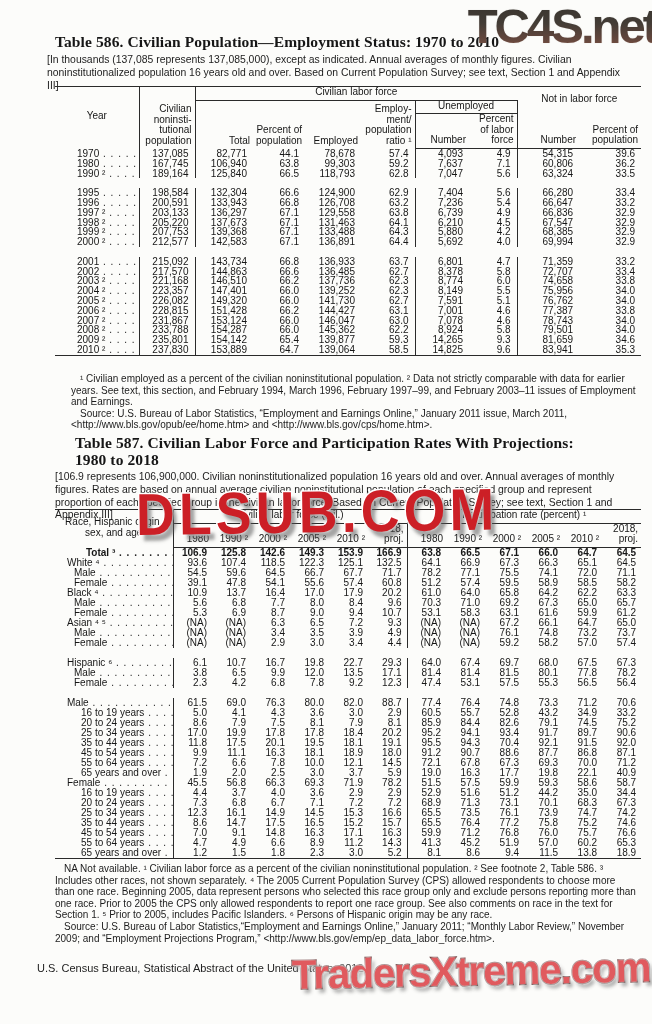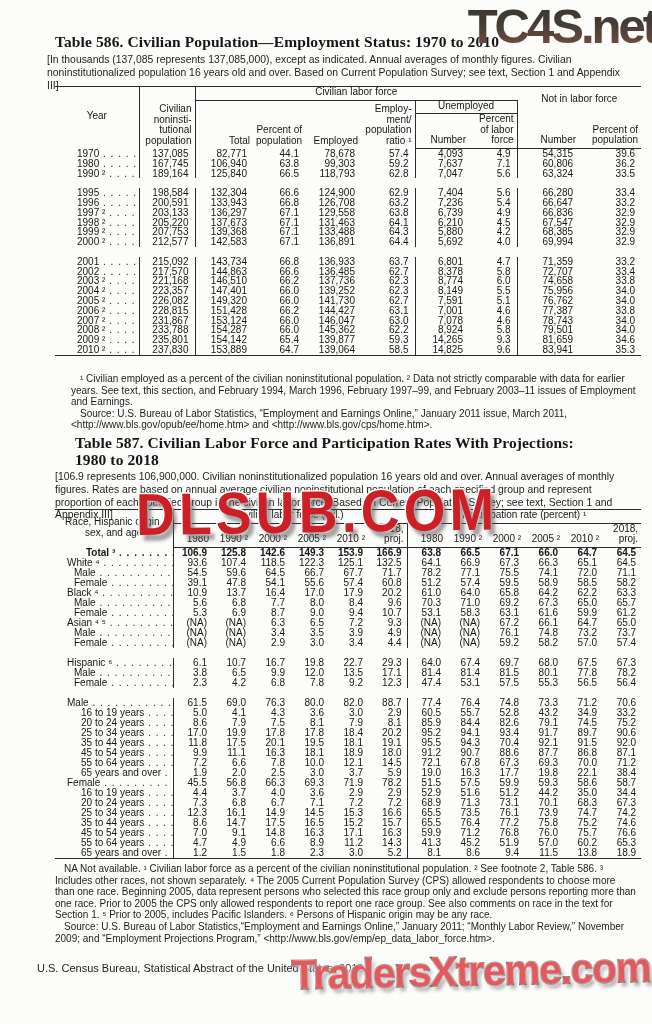--- a/index.html
+++ b/index.html
@@ -714,21 +714,21 @@
           <td class="num">2.0</td>
           <td class="num">2.5</td>
           <td class="num">3.0</td>
           <td class="num">3.7</td>
           <td class="num vr">5.9</td>
           <td class="num">19.0</td>
           <td class="num">16.3</td>
           <td class="num">17.7</td>
           <td class="num">19.8</td>
           <td class="num">22.1</td>
-          <td class="num">38.4</td>
+          <td class="num">40.9</td>
         </tr>
         <tr>
           <td class="stub vr ind0"><span class="lbl">Female</span></td>
           <td class="num">45.5</td>
           <td class="num">56.8</td>
           <td class="num">66.3</td>
           <td class="num">69.3</td>
           <td class="num">71.9</td>
           <td class="num vr">78.2</td>
           <td class="num">51.5</td>

